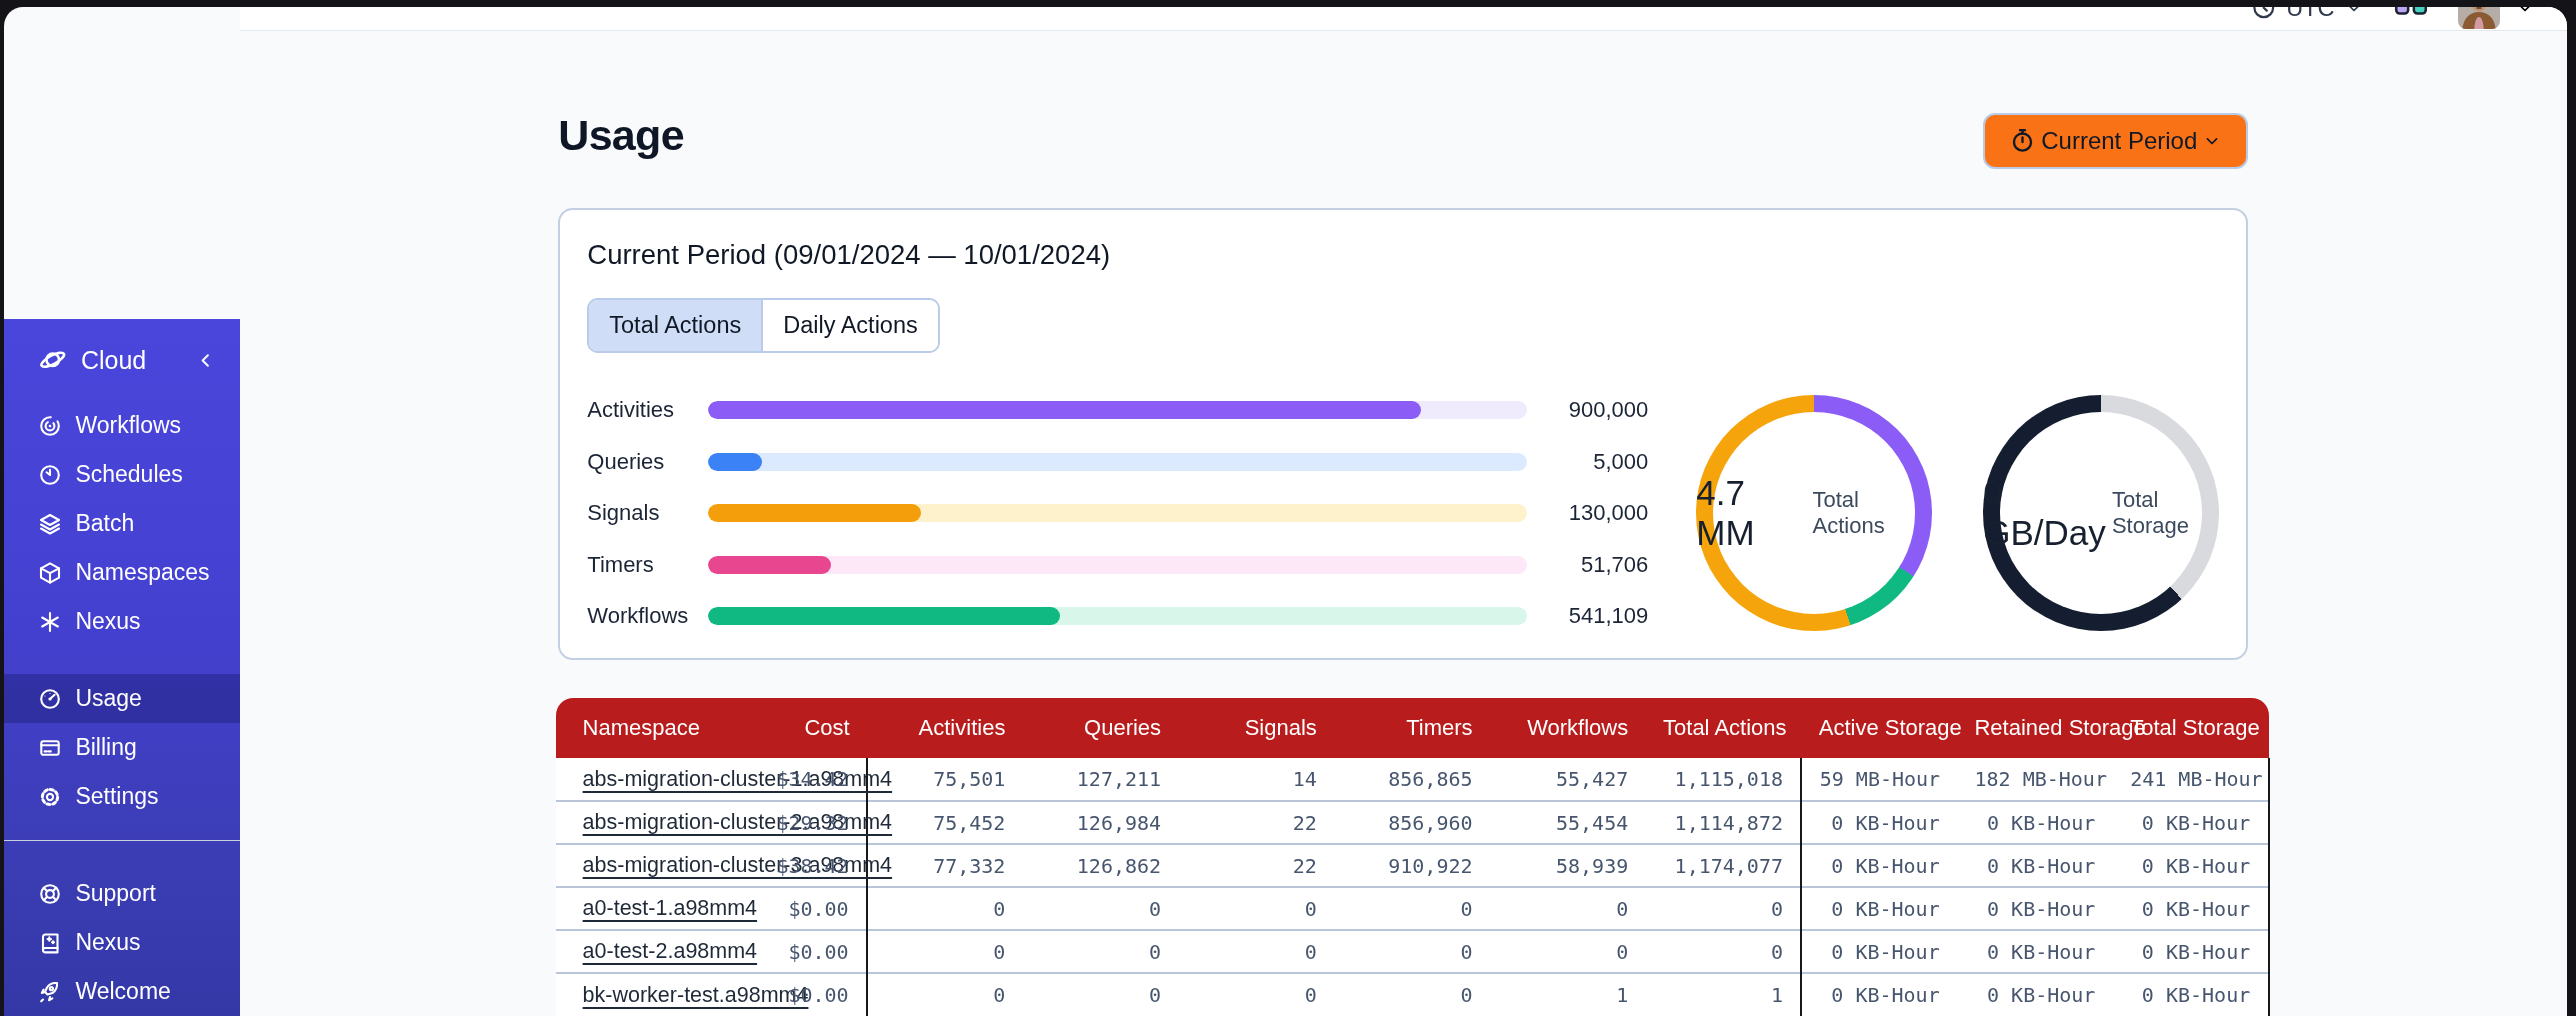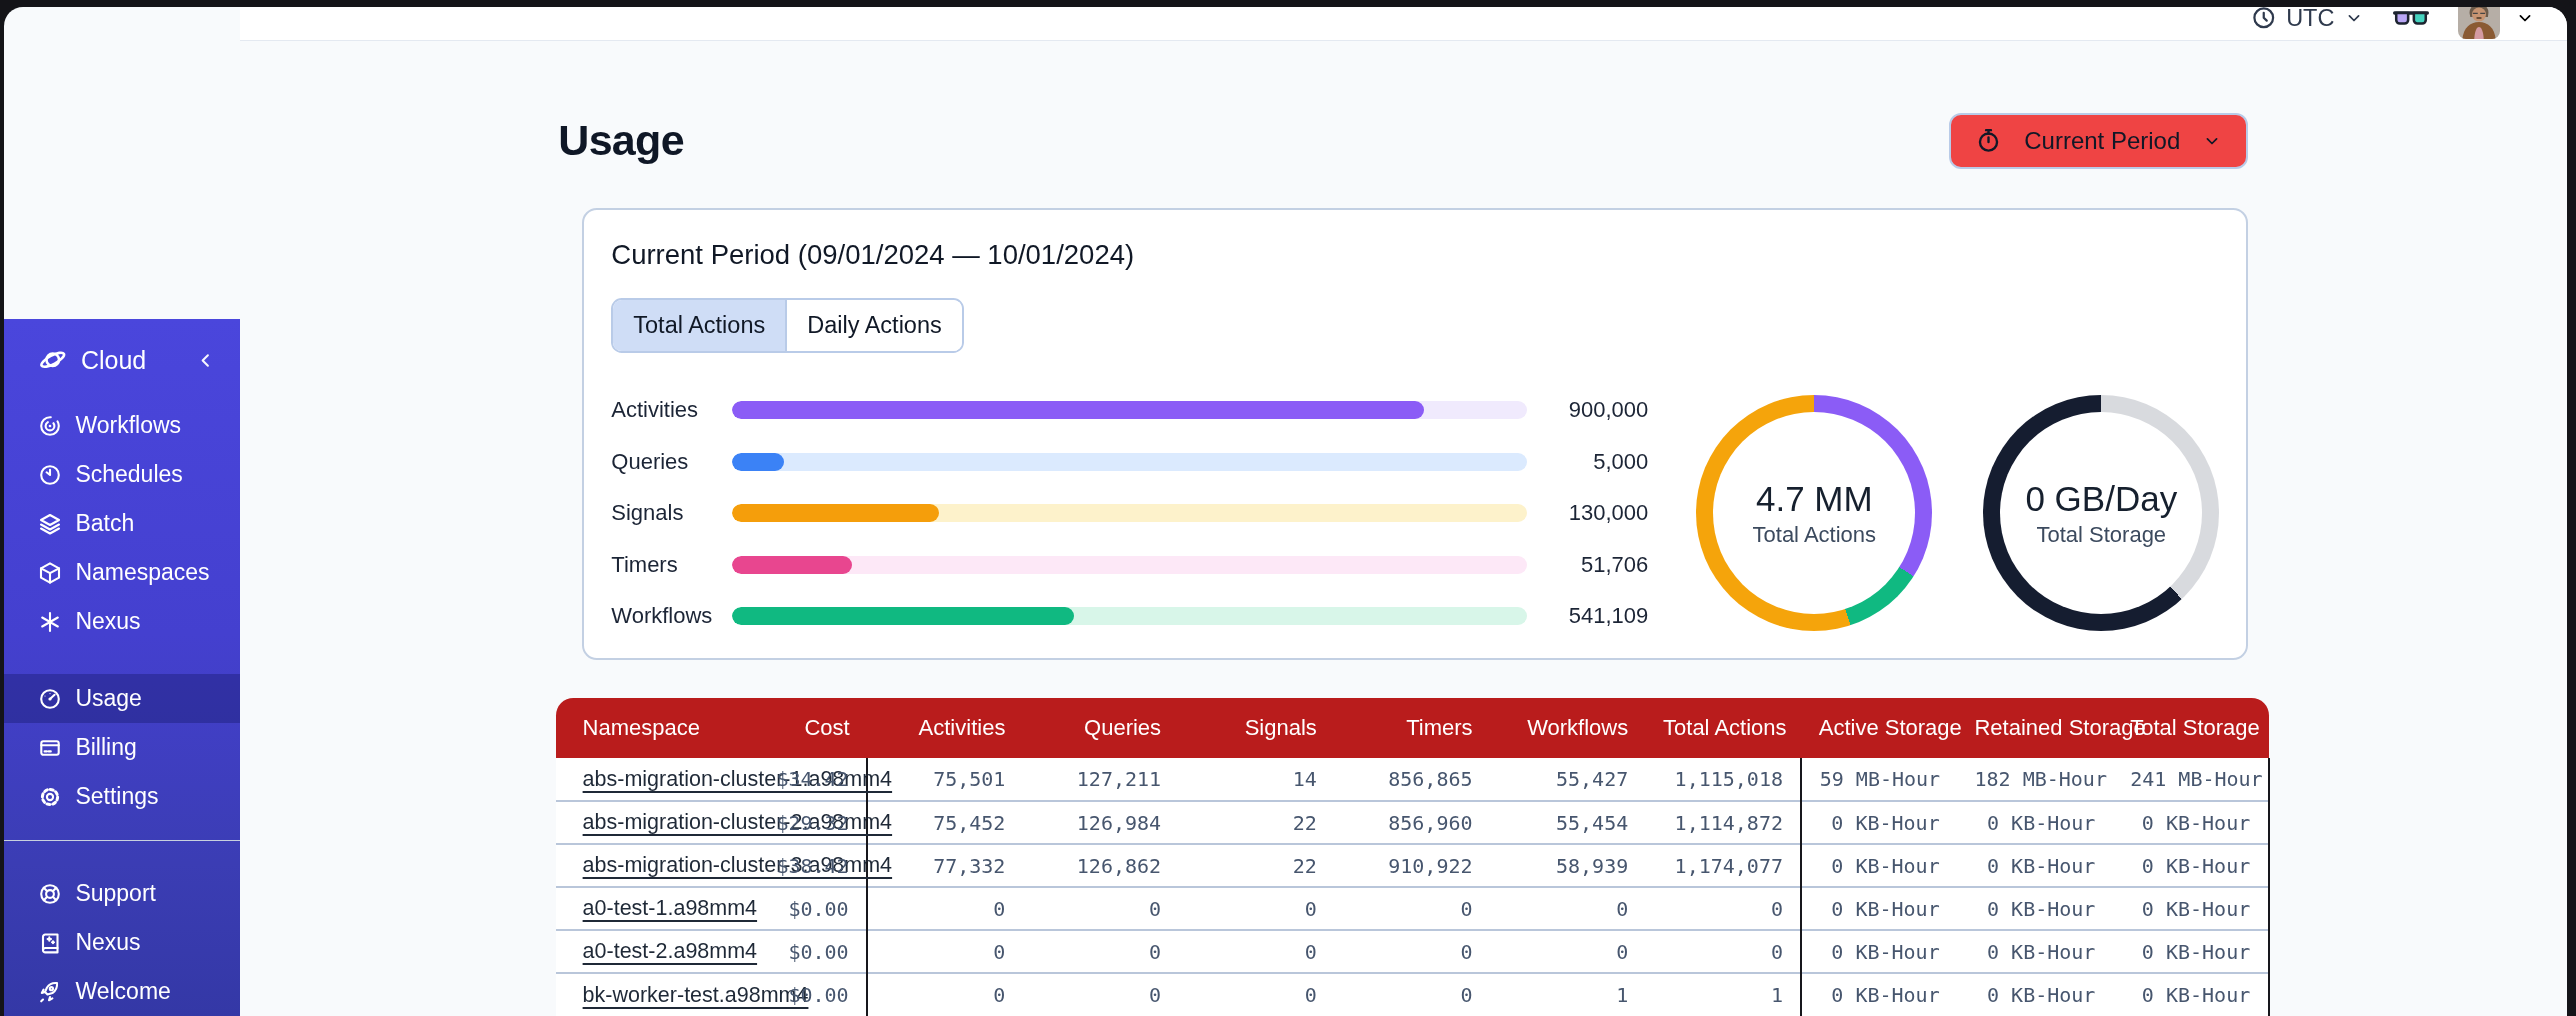--- a/index.html
+++ b/index.html
@@ -29,44 +29,44 @@
   .glasses-btn { width:38px; height:29.5px; display:flex; cursor:pointer; }
   .avatar { width:42px; height:42px; border-radius:8px; overflow:hidden; cursor:pointer; }
   .user-menu { display:flex; align-items:center; gap:14.8px; }
   svg.stroke { fill:none; stroke:currentColor; stroke-width:2.1; stroke-linecap:round; stroke-linejoin:round; }
 
   
   .main { flex:1; overflow:hidden; padding-top:72px; }
   .page-col { width:1690px; margin:0 auto; }
   .page-head { display:flex; align-items:center; justify-content:space-between; margin-bottom:39px; }
   .page-title { font-size:43px; font-weight:600; color:#0f1726; letter-spacing:-0.7px; }
-  .period-btn { display:flex; align-items:center; gap:22px; background:#ef4444; border:2px solid #b9cbe8; border-radius:12px; height:56px; padding:0 24px; font-size:24px; color:#111827; cursor:pointer; font-family:inherit; }
+  .period-btn { display:flex; align-items:center; gap:5px; background:#f97316; border:2px solid #b9cbe8; border-radius:12px; height:56px; padding:0 24px; font-size:24px; color:#111827; cursor:pointer; font-family:inherit;margin-top:10px; }
   .period-btn .ic { width:27px; height:27px; display:flex; }
 
   
-  .card { background:#fff; border:2px solid #c3d0e3; border-radius:14.8px; padding:29.5px 27px 27px;margin-left:24px; }
+  .card { background:#fff; border:2px solid #c3d0e3; border-radius:14.8px; padding:29.5px 27px 27px; }
   .card-title { font-size:27.5px; font-weight:500; color:#101826; margin-bottom:27px; }
   .tabs { display:inline-flex; border:2px solid #b9cbe8; border-radius:10.7px; overflow:hidden; }
   .tab { font-size:23.5px; color:#101826; background:#fff; border:none; padding:0 20px; height:51px; cursor:pointer; font-family:inherit; }
   .tab.active { background:#cfddf6; }
   .tab + .tab { border-left:2px solid #b9cbe8; }
 
   .usage-flex { display:flex; align-items:center; margin-top:42px; }
   .bars { flex:1; min-width:0; }
   .bar-row { display:flex; align-items:center; margin-bottom:25.5px; }
   .bar-row:last-child { margin-bottom:0; }
   .bar-label { width:121px; font-size:22px; color:#1c2536; }
   .bar-track { flex:1; height:18px; border-radius:9.4px; position:relative; overflow:hidden; }
   .bar-fill { position:absolute; left:0; top:0; bottom:0; border-radius:9.4px; }
   .bar-value { width:121px; text-align:right; font-size:22px; color:#1c2536; }
 
   .donuts { display:flex; gap:51px; margin-left:48px; }
   .donut { width:236px; height:236px; border-radius:50%; position:relative; }
   .donut::after { content:""; position:absolute; inset:17px; border-radius:50%; background:#fff; }
-  .donut-center { position:absolute; inset:0; display:flex; flex-direction:column; align-items:center; justify-content:center; z-index:2; gap:3px; }
+  .donut-center { position:absolute; inset:0; display:flex; align-items:center; justify-content:center; z-index:2; gap:3px; }
   .donut-value { font-size:35px; font-weight:500; color:#16202e; }
   .donut-label { font-size:22px; color:#3c4a5e; }
 
   
   .usage-table { width:calc(100% + 24px); margin-left:-2.7px; margin-top:38px; border-collapse:collapse; table-layout:fixed; }
   .usage-table thead th { background:#b91c1c; color:#fff; font-size:22px; font-weight:500; height:60px; padding:0 17.4px; text-align:right; white-space:nowrap; }
   .usage-table thead th:first-child { text-align:left; padding-left:27px; border-top-left-radius:17.4px; }
   .usage-table thead th:last-child { border-top-right-radius:17.4px; }
   .usage-table tbody td { background:#fff; height:43px; padding:0 17.4px; font-family:"DejaVu Sans Mono", monospace; font-size:20px; color:#47566e; text-align:right; white-space:nowrap; border-top:2px solid #b9c6da; }
   .usage-table tbody tr:first-child td { border-top:none; }

